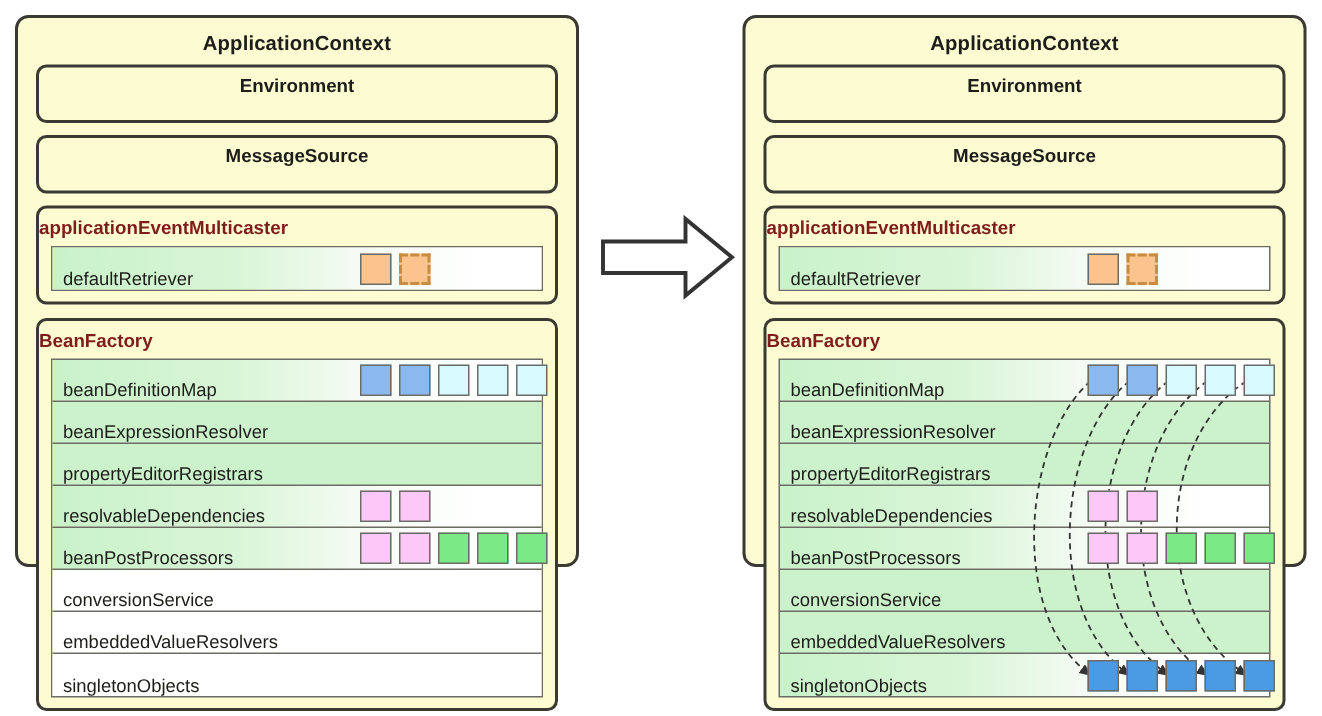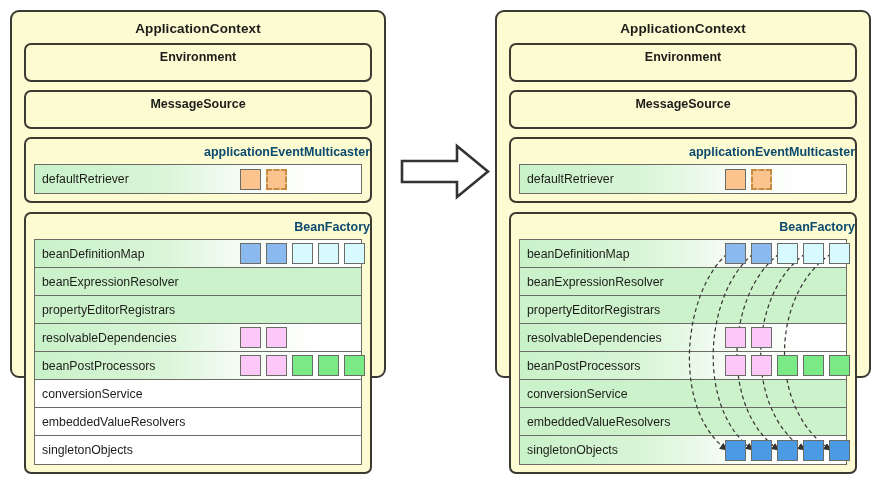--- a/index.html
+++ b/index.html
@@ -58,40 +58,40 @@
   
   .group-box {
     box-sizing: border-box;
     margin: 0 12px 9px 12px;
     background: #fcfbd2;
     border: 2px solid #3a3a32;
     border-radius: 7px;
     padding-bottom: 7px;
   }
   .group-title {
-    text-align: right;
+    text-align: left;
     font-weight: bold;
     font-size: 12.5px;
-    color: #0c4a6e;
+    color: #7f1d1d;
     padding: 6px 0 5px 0;
   }
 
   
   .rows-wrap {
     margin: 0 8px;
     border: 1px solid #6c6c66;
     position: relative;
   }
   .row {
     position: relative;
     height: 28px;
     box-sizing: border-box;
     border-bottom: 1px solid #6c6c66;
     display: flex;
-    align-items: center;
+    align-items: flex-end;
     overflow: visible;
   }
   .row:last-child { border-bottom: none; }
 
   .row-label {
     font-size: 12.3px;
     color: #1d1d1a;
     padding-left: 7px;
     white-space: nowrap;
     position: relative;

